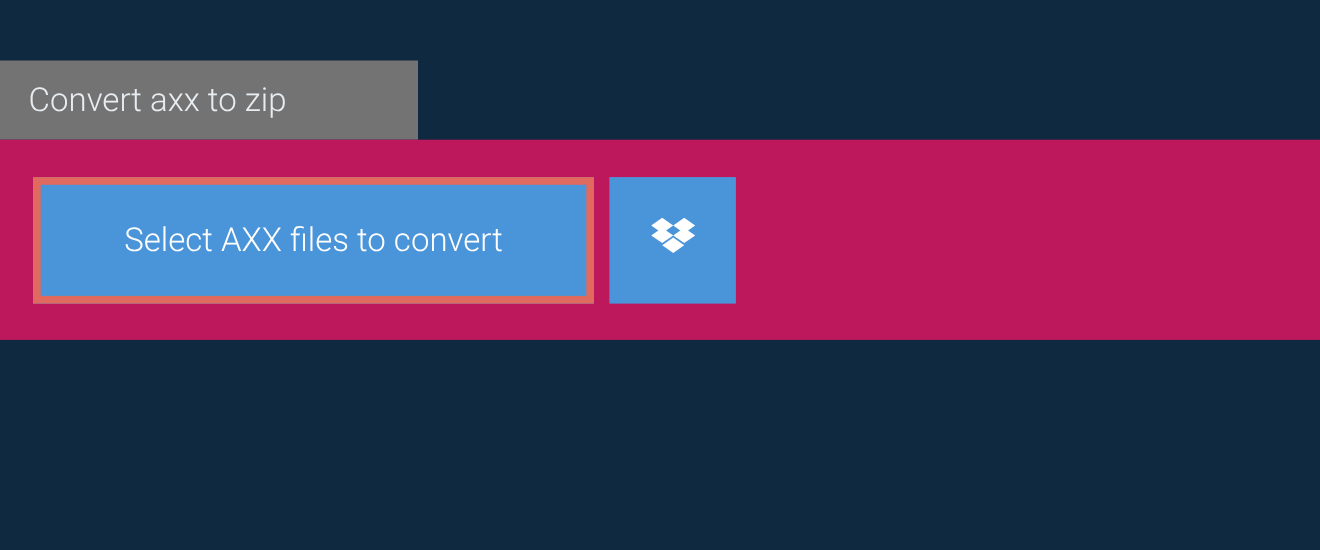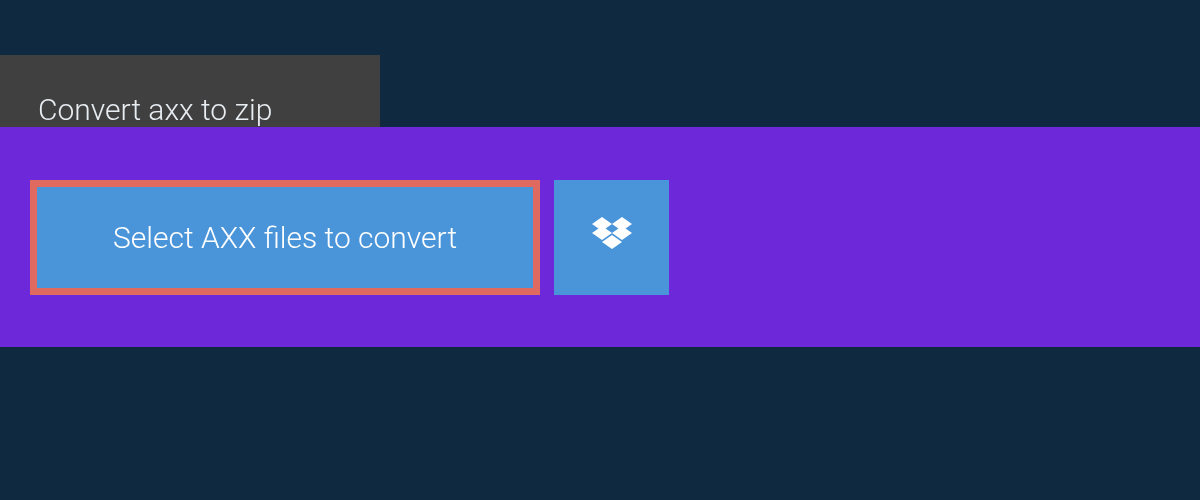--- a/index.html
+++ b/index.html
@@ -8,37 +8,37 @@
       box-sizing: border-box;
     }
     body {
       width: 1200px;
       height: 500px;
       background: #0f2940;
       font-family: -apple-system, BlinkMacSystemFont, "Segoe UI", Roboto, "Helvetica Neue", Arial, sans-serif;
       overflow: hidden;
     }
     .tab-container {
-      background: #404040;
+      background: #737373;
       width: 380px;
       height: 72px;
       display: flex;
-      align-items: flex-end;
-      padding-left: 38px;
+      align-items: center;
+      padding-left: 26px;
       margin-top: 55px;
     }
     .tab-title {
       color: #e8edf2;
       font-size: 30px;
       font-weight: 300;
     }
     .content-panel {
-      background: #6d28d9;
+      background: #be185d;
       width: 100%;
-      height: 220px;
+      height: 182px;
       padding: 25px 30px;
       display: flex;
       align-items: center;
       gap: 14px;
     }
     .select-button {
       background: #4a95d9;
       border: 7px solid #e06a5f;
       height: 115px;
       width: 510px;

